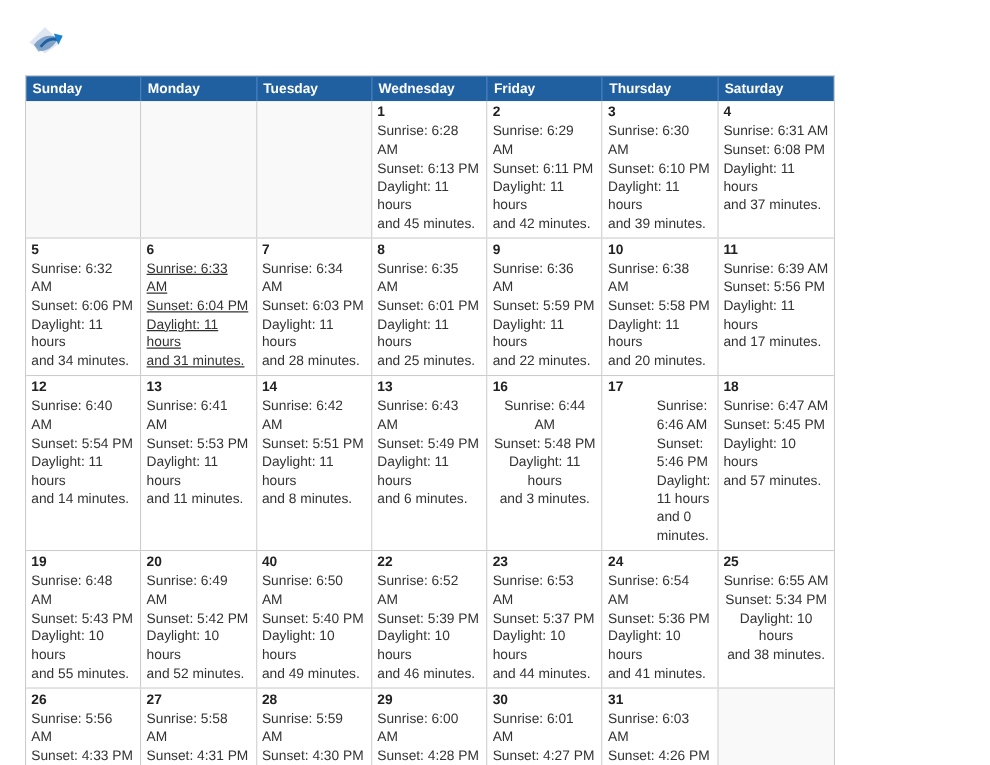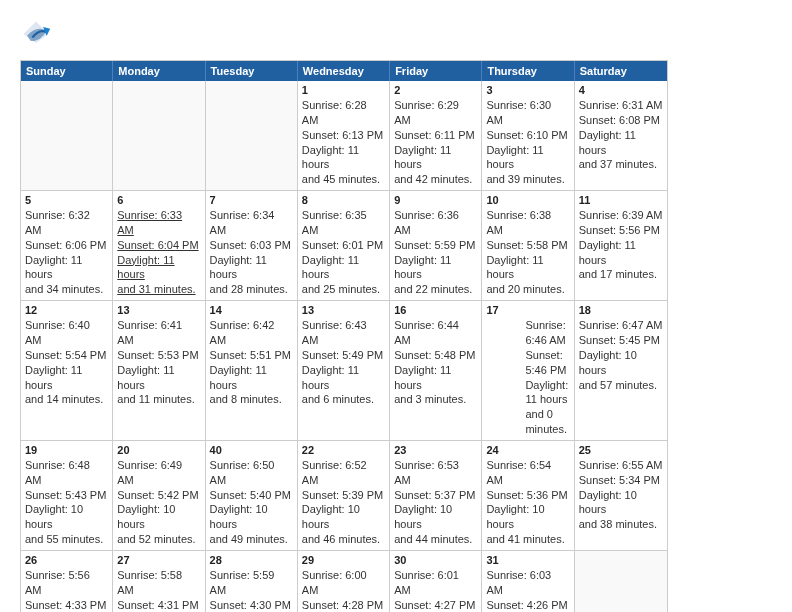--- a/index.html
+++ b/index.html
@@ -257,21 +257,21 @@
           </div>
           <div class="cal-cell">
             <div class="day-number">13</div>
             <div class="day-info" style="white-space: pre-line;">Sunrise: 6:43 AM
 Sunset: 5:49 PM
 Daylight: 11 hours
 and 6 minutes.</div>
           </div>
           <div class="cal-cell">
             <div class="day-number">16</div>
-            <div class="day-info" style="white-space: pre-line;">Sunrise: 6:44 AM
+            <div class="day-info" style="white-space: pre-line; text-align: center;">Sunrise: 6:44 AM
 Sunset: 5:48 PM
 Daylight: 11 hours
 and 3 minutes.</div>
           </div>
           <div class="cal-cell">
             <div class="day-number">17</div>
             <div class="day-info" style="white-space: pre-line; margin-left: 39px;">Sunrise: 6:46 AM
 Sunset: 5:46 PM
 Daylight: 11 hours
 and 0 minutes.</div>
@@ -322,21 +322,21 @@
           </div>
           <div class="cal-cell">
             <div class="day-number">24</div>
             <div class="day-info" style="white-space: pre-line;">Sunrise: 6:54 AM
 Sunset: 5:36 PM
 Daylight: 10 hours
 and 41 minutes.</div>
           </div>
           <div class="cal-cell">
             <div class="day-number">25</div>
-            <div class="day-info" style="white-space: pre-line;">Sunrise: 6:55 AM
+            <div class="day-info" style="white-space: pre-line; text-align: center;">Sunrise: 6:55 AM
 Sunset: 5:34 PM
 Daylight: 10 hours
 and 38 minutes.</div>
           </div>
         </div>
         <div class="cal-row">
           <div class="cal-cell">
             <div class="day-number">26</div>
             <div class="day-info" style="white-space: pre-line;">Sunrise: 5:56 AM
 Sunset: 4:33 PM

